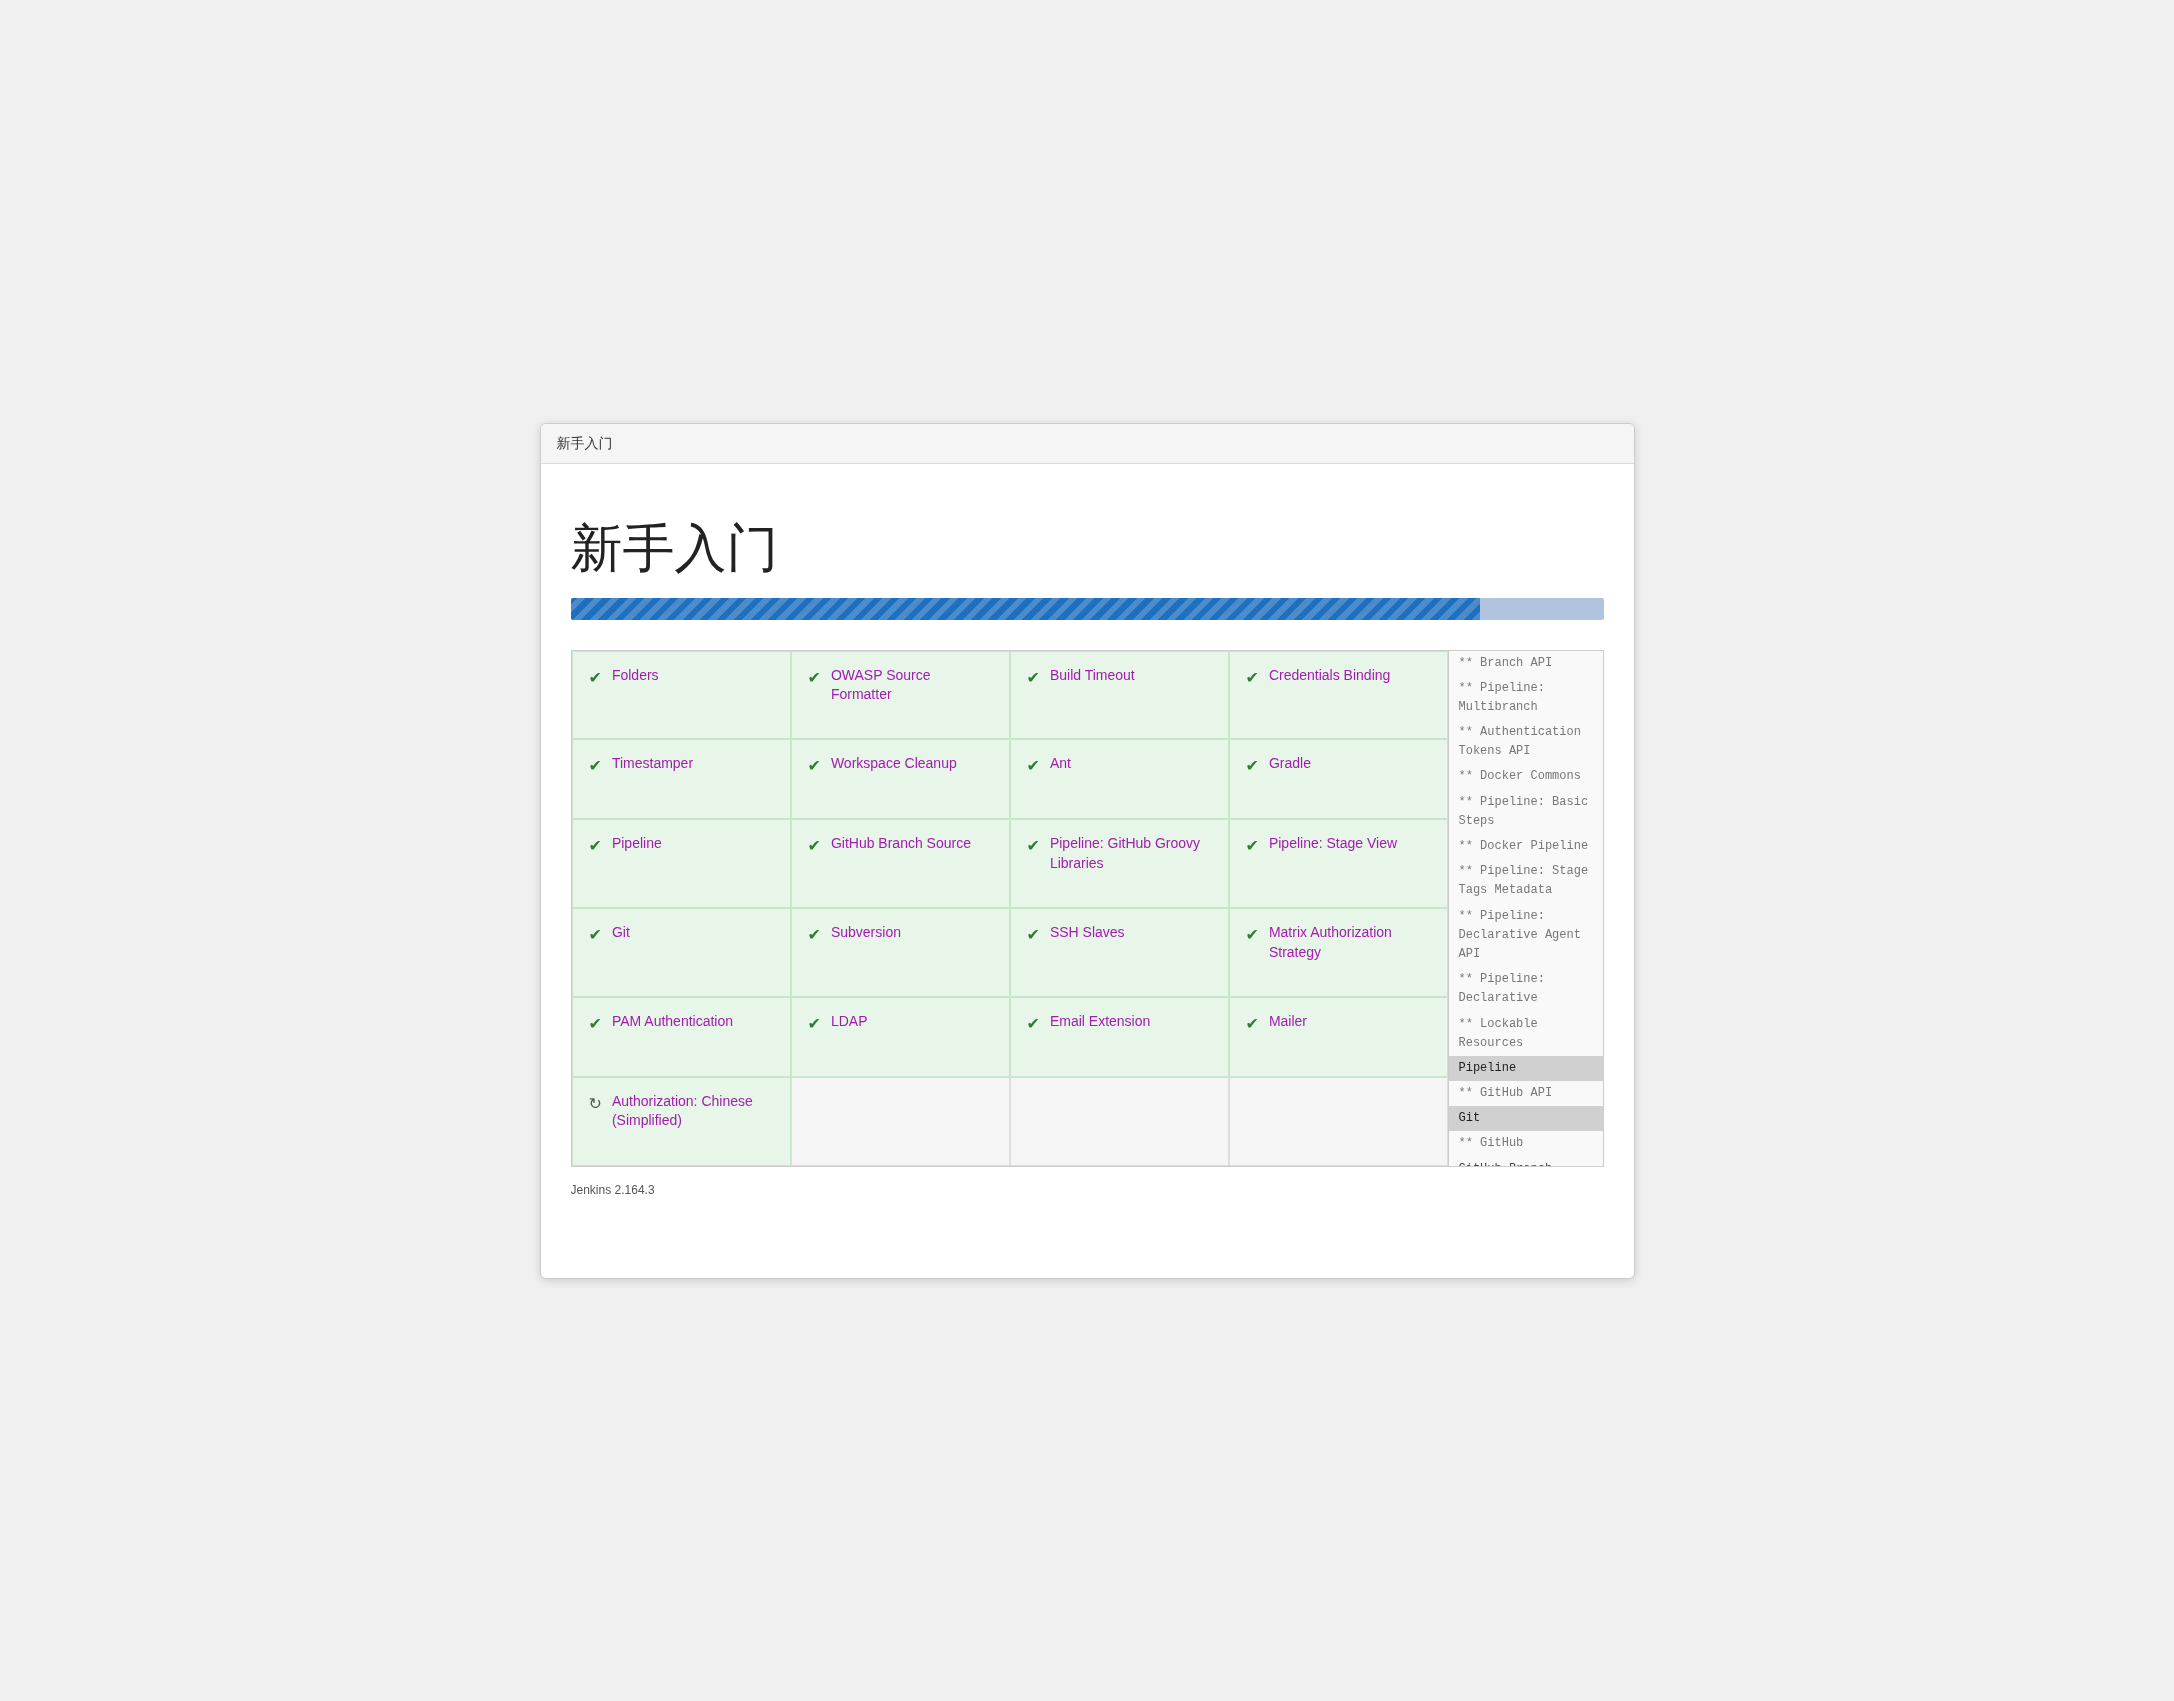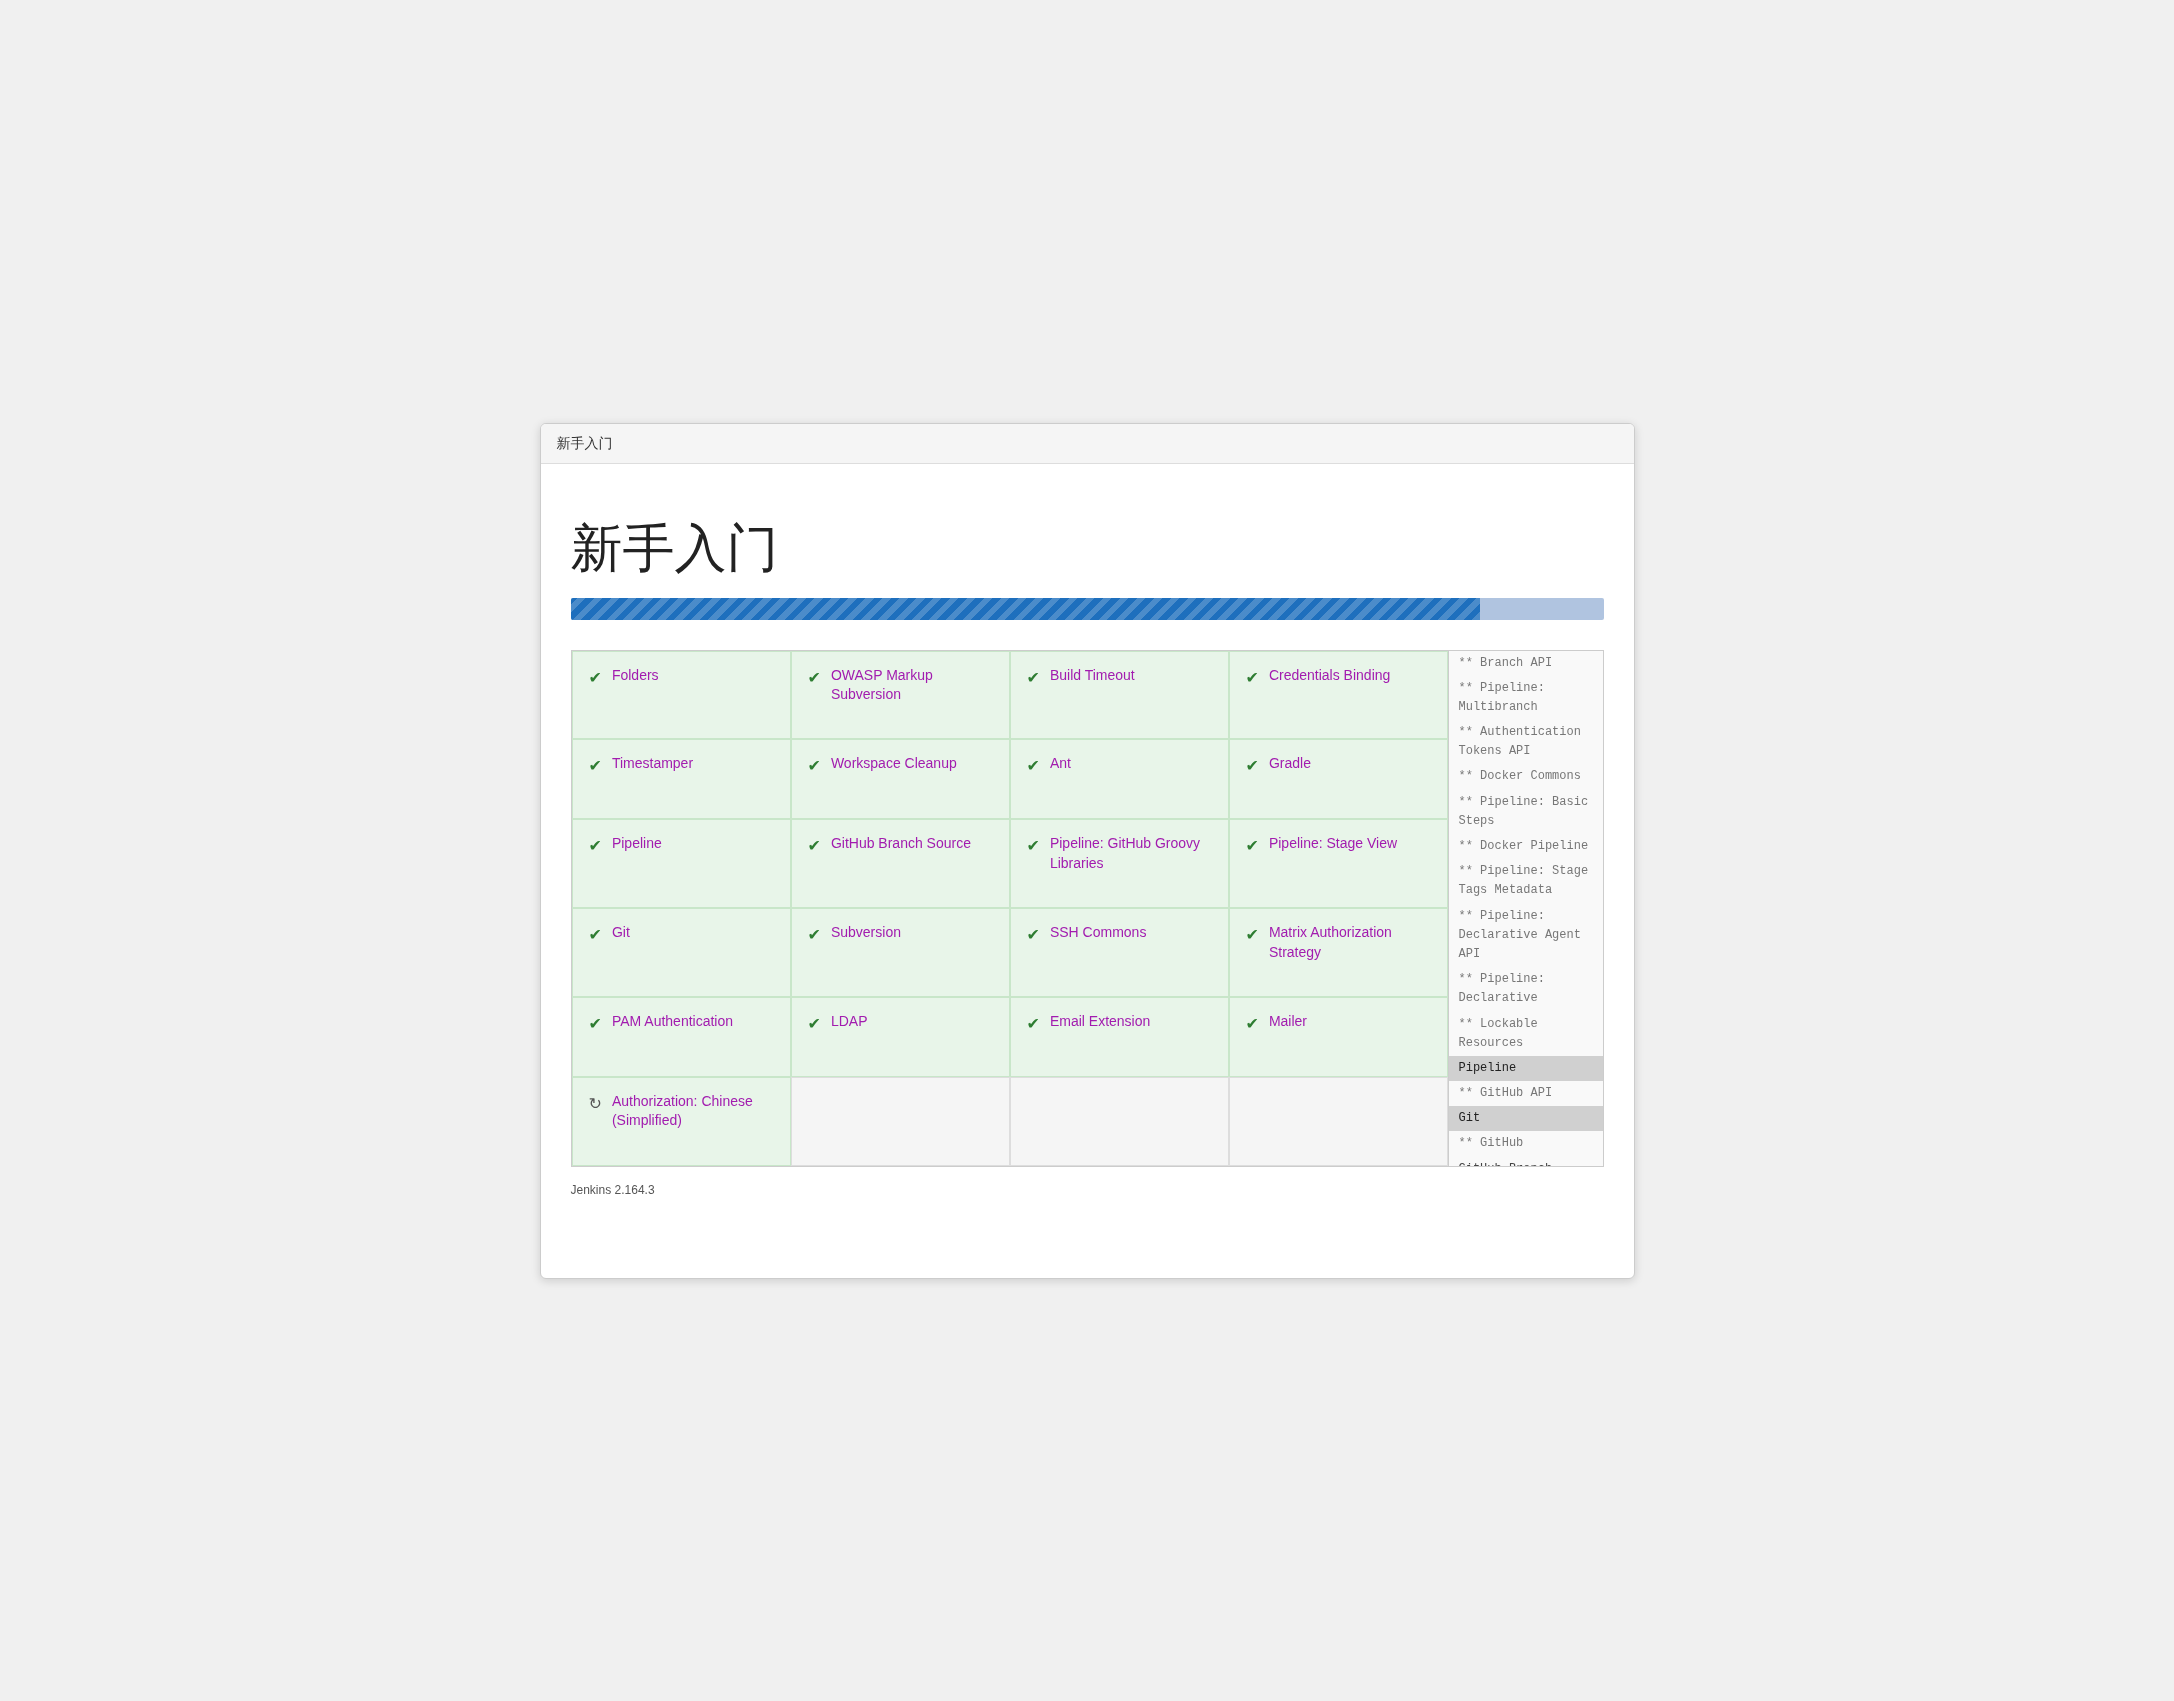--- a/index.html
+++ b/index.html
@@ -157,21 +157,21 @@
     </div>
 
     <div class="plugin-area">
       <div class="plugin-grid" id="plugin-grid">
           <div class="plugin-cell">
             <span class="check-icon">✔</span>
             <span class="plugin-name">Folders</span>
           </div>
           <div class="plugin-cell">
             <span class="check-icon">✔</span>
-            <span class="plugin-name">OWASP Markup Subversion</span>
+            <span class="plugin-name">OWASP Source Formatter</span>
           </div>
           <div class="plugin-cell">
             <span class="check-icon">✔</span>
             <span class="plugin-name">Build Timeout</span>
           </div>
           <div class="plugin-cell">
             <span class="check-icon">✔</span>
             <span class="plugin-name">Credentials Binding</span>
           </div>
           <div class="plugin-cell">
@@ -209,21 +209,21 @@
           <div class="plugin-cell">
             <span class="check-icon">✔</span>
             <span class="plugin-name">Git</span>
           </div>
           <div class="plugin-cell">
             <span class="check-icon">✔</span>
             <span class="plugin-name">Subversion</span>
           </div>
           <div class="plugin-cell">
             <span class="check-icon">✔</span>
-            <span class="plugin-name">SSH Commons</span>
+            <span class="plugin-name">SSH Slaves</span>
           </div>
           <div class="plugin-cell">
             <span class="check-icon">✔</span>
             <span class="plugin-name">Matrix Authorization Strategy</span>
           </div>
           <div class="plugin-cell">
             <span class="check-icon">✔</span>
             <span class="plugin-name">PAM Authentication</span>
           </div>
           <div class="plugin-cell">

